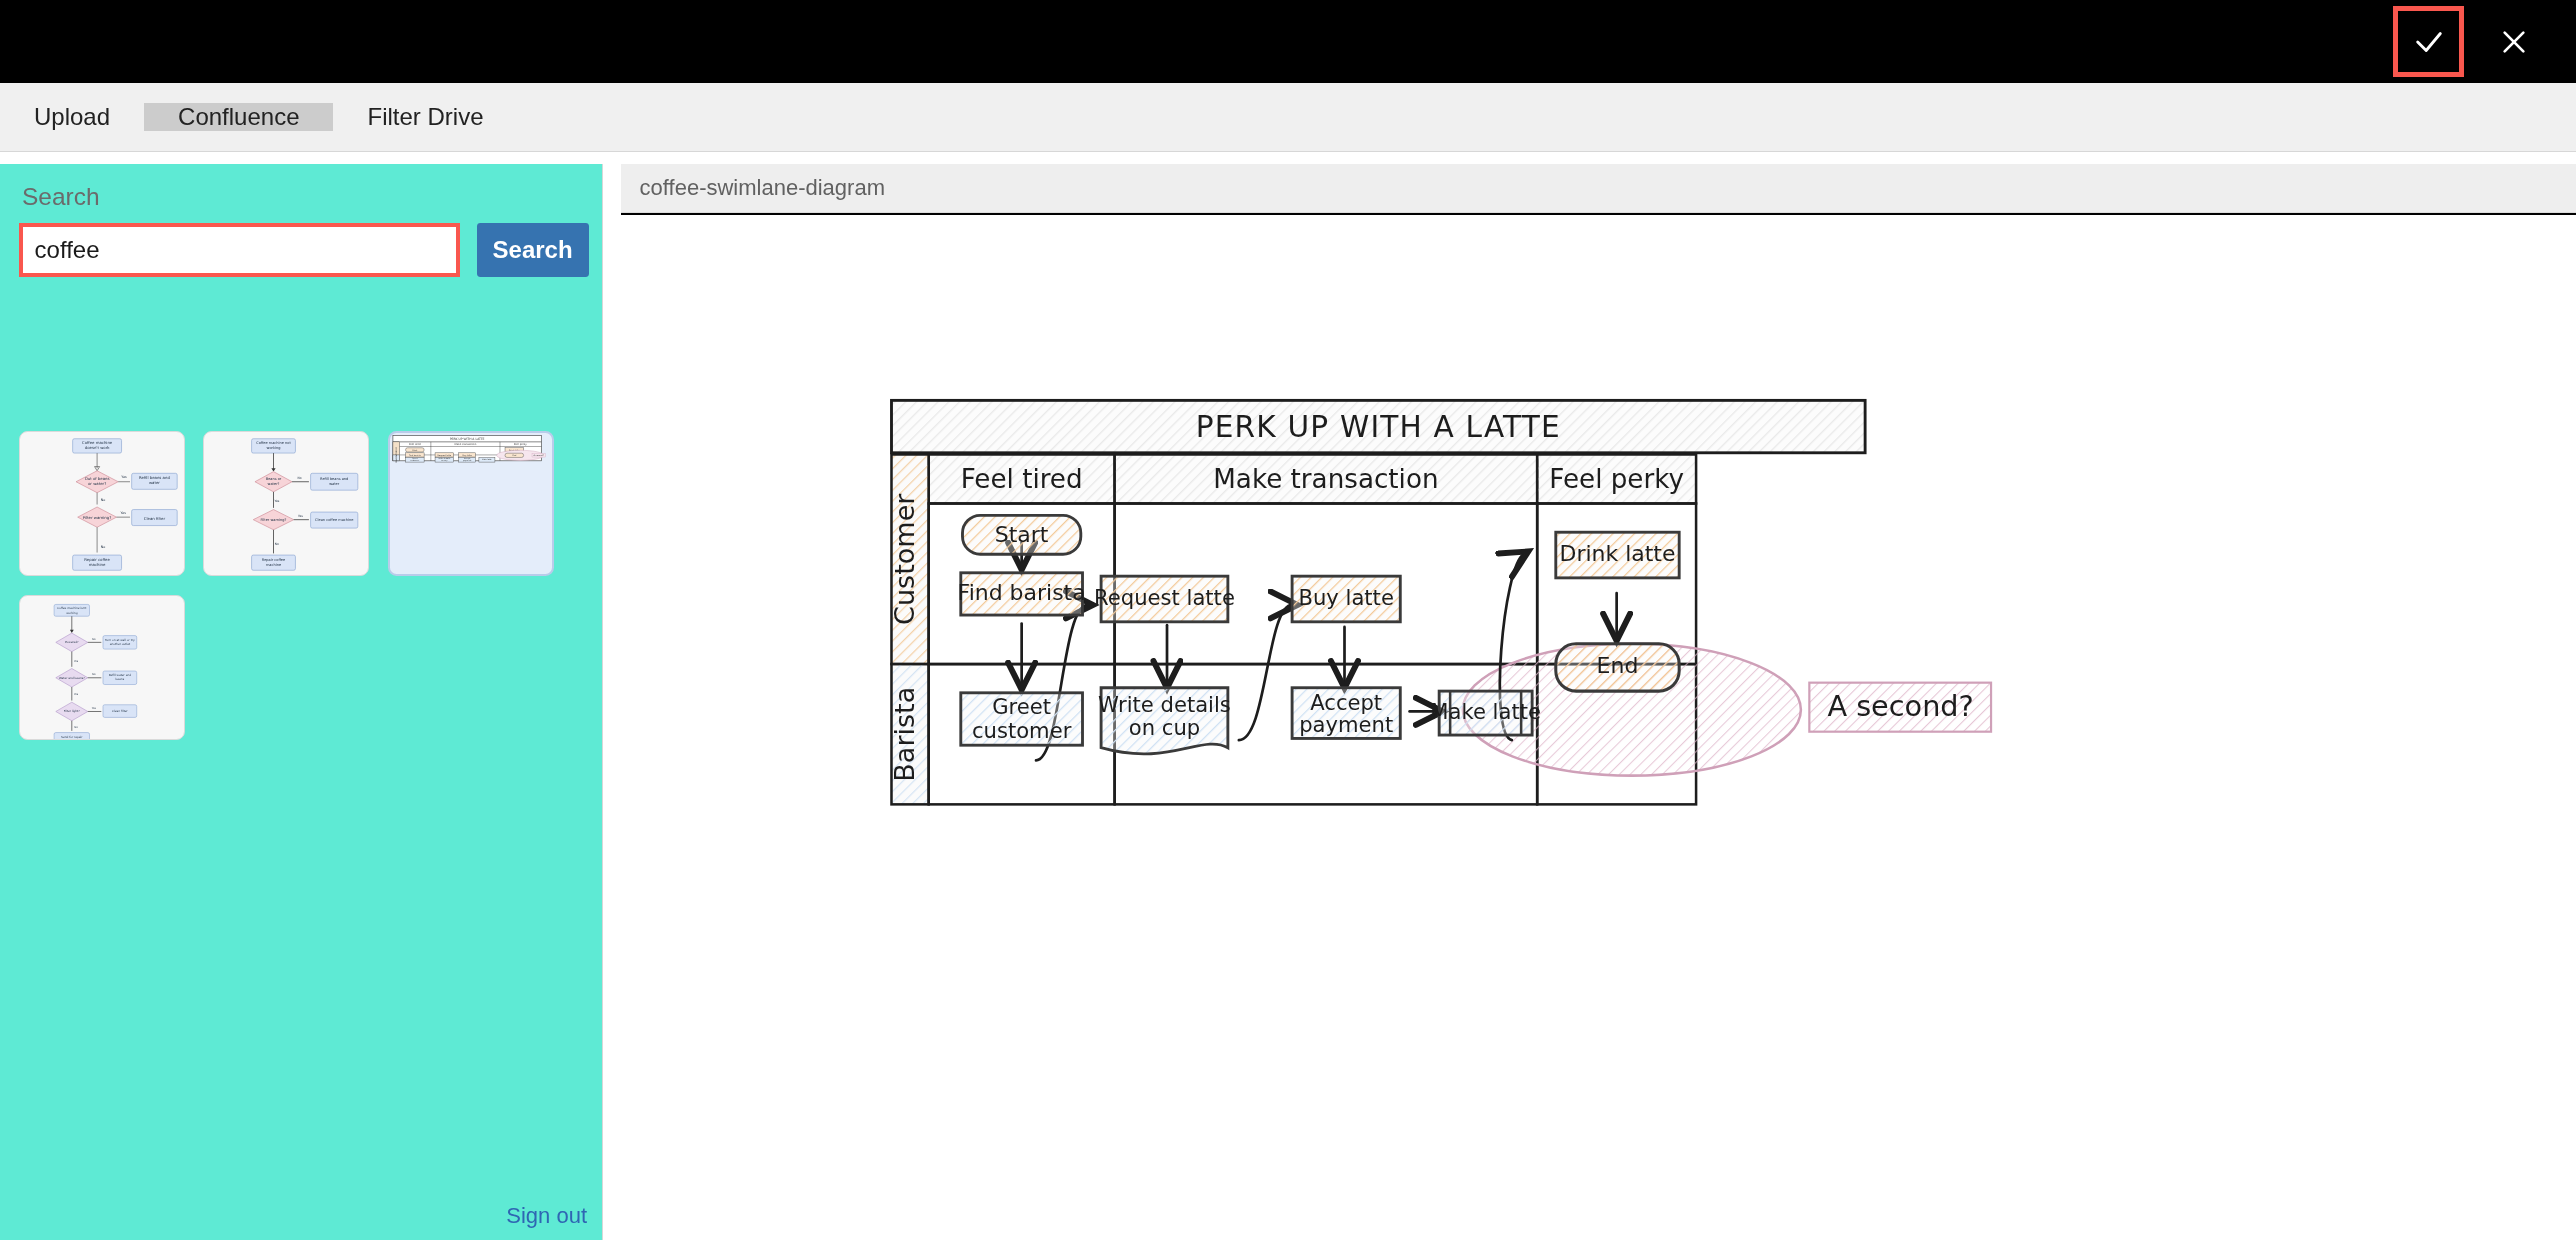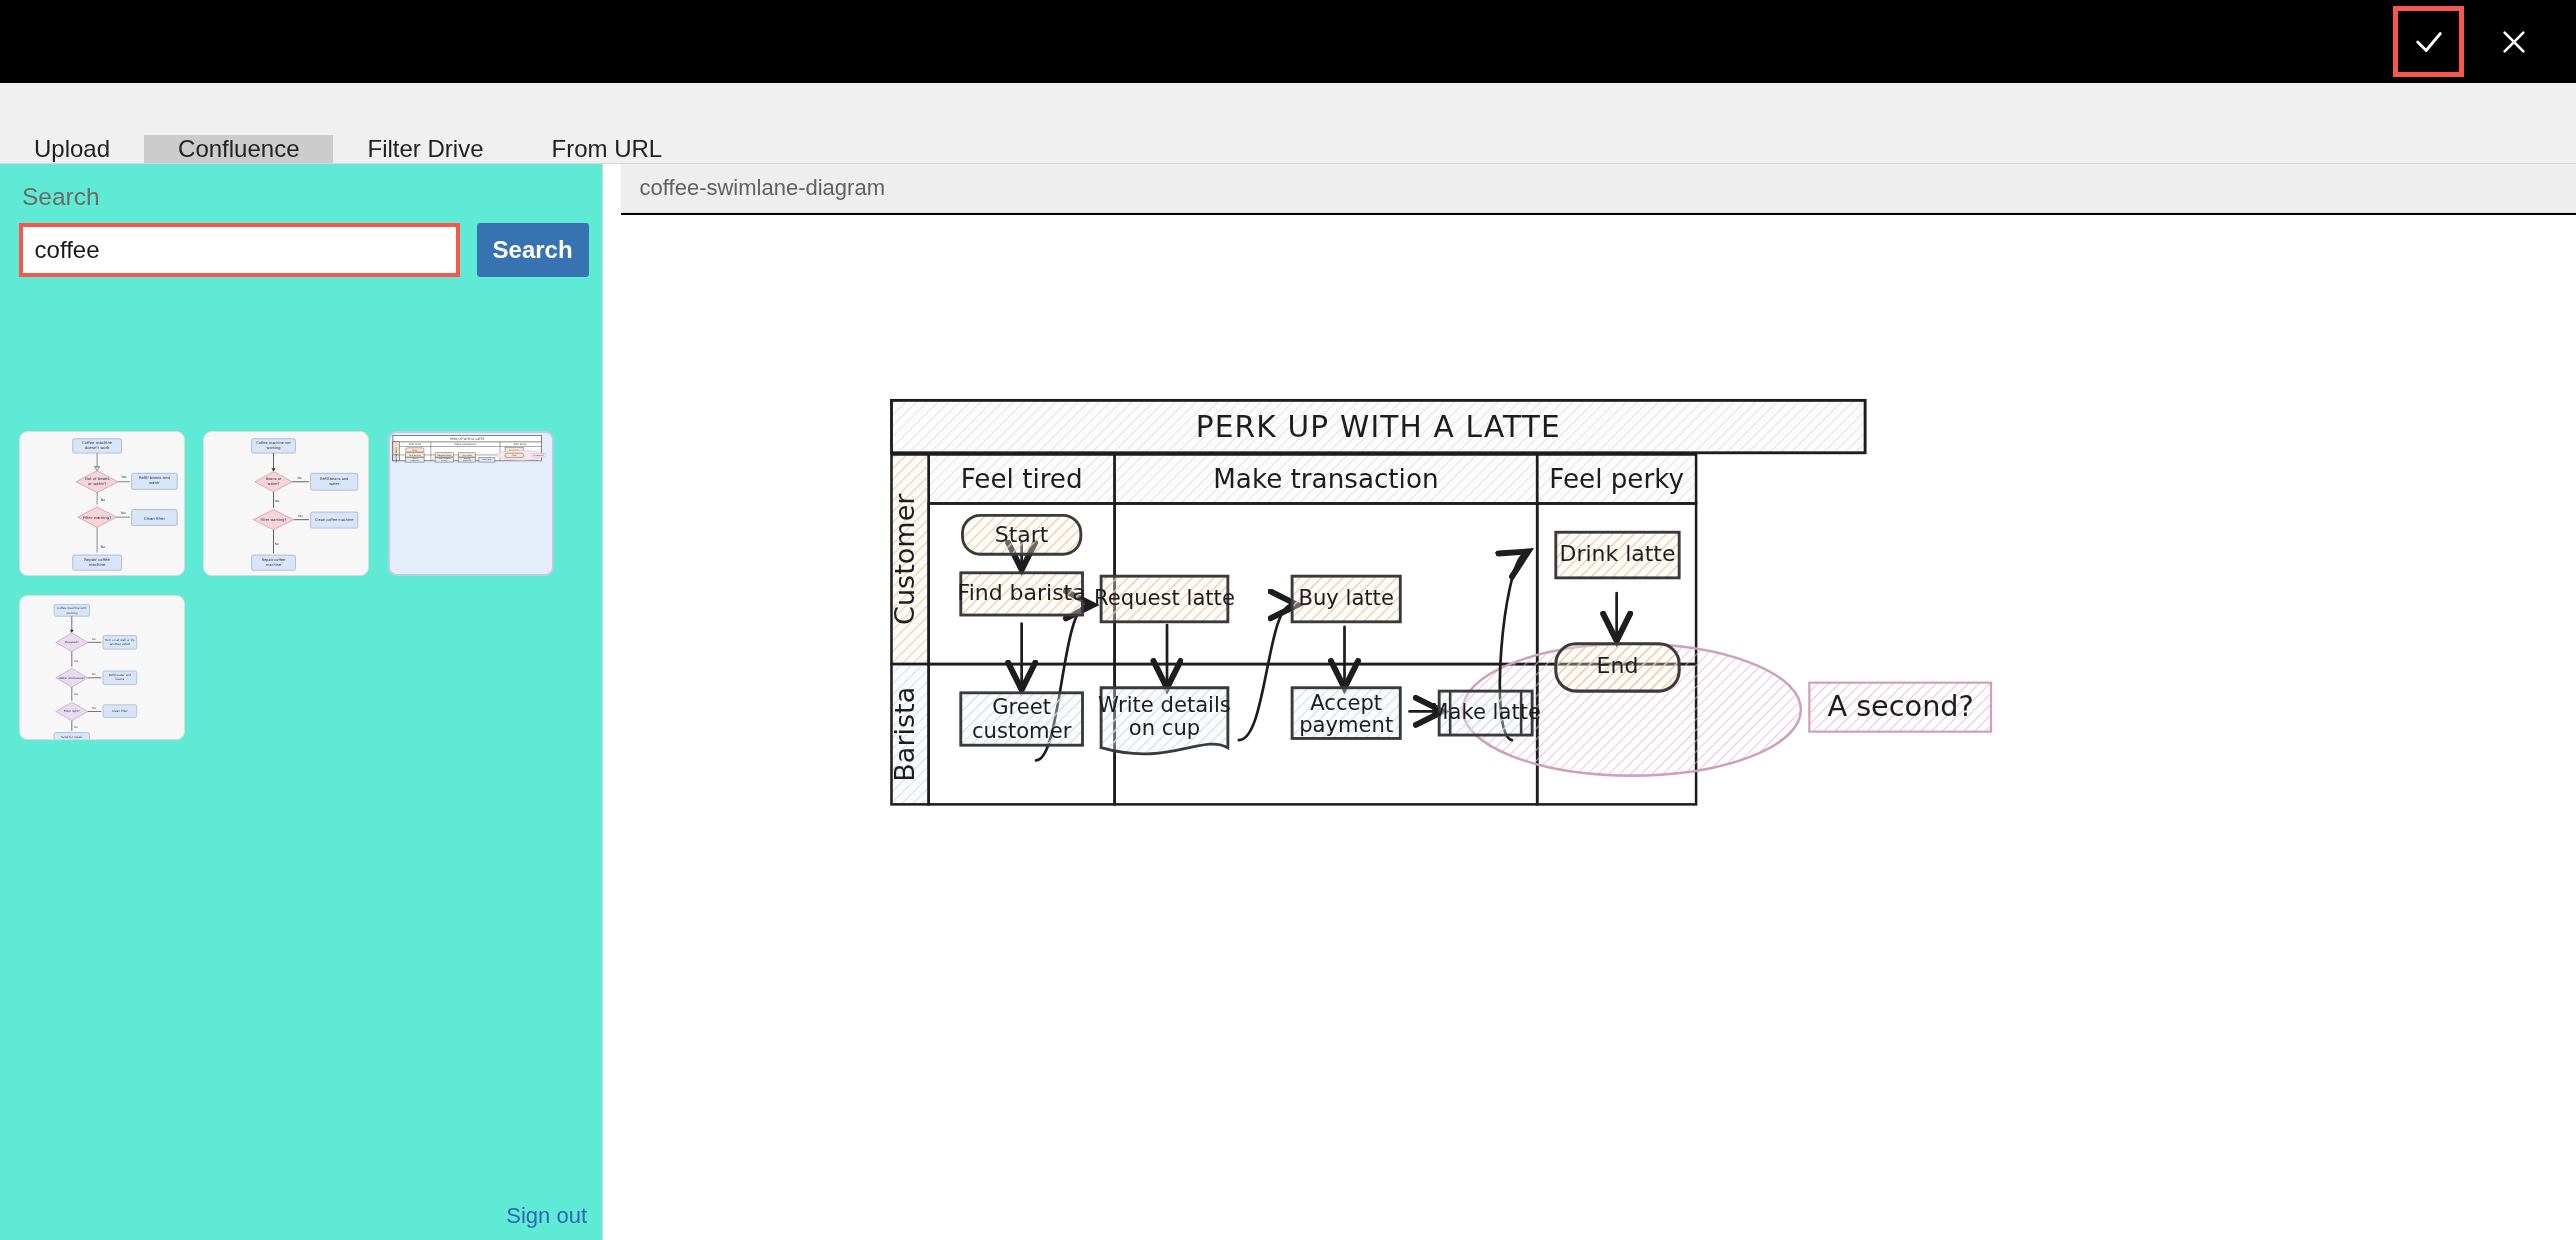--- a/index.html
+++ b/index.html
@@ -27,24 +27,24 @@
     position: relative;
   }
   .act-confirm { margin-right: 24px; }
   .act-confirm.highlight { outline: 5px solid #f9574e; outline-offset: 0px; }
   .act-close { margin-right: 32px; }
   .glyph-check svg, .glyph-close svg { display:block; }
 
   
   .tabstrip {
     position: absolute; left: 0; top: 83px;
-    width: 2576px; height: 81px;
+    width: 2576px; height: 69px;
     background: #f0f0f0;
     border-bottom: 1.7px solid #d7d7d7;
-    display: flex; align-items: flex-end;
+    display: flex; align-items: center;
   }
   .tab {
     display: flex; align-items: center; justify-content: center;
     padding: 0 34px;
     font-size: 24px; color: #222222;
     cursor: pointer;
     white-space: nowrap;
   }
   .tab.active { background: #cccccc; }
 
@@ -169,23 +169,20 @@
 
 <div class="tabstrip">
   <div class="tab">
       <span>Upload</span>
     </div>
   <div class="tab active">
       <span>Confluence</span>
     </div>
   <div class="tab">
       <span>Filter Drive</span>
-    </div>
-  <div class="tab">
-      <span>From URL</span>
     </div>
 </div>
 
 <div class="leftpanel">
 
   <div class="search-label">Search</div>
 
   <div class="search-row">
     <div class="search-input-wrap">
       <input class="search-input" type="text" value="coffee" style="">

